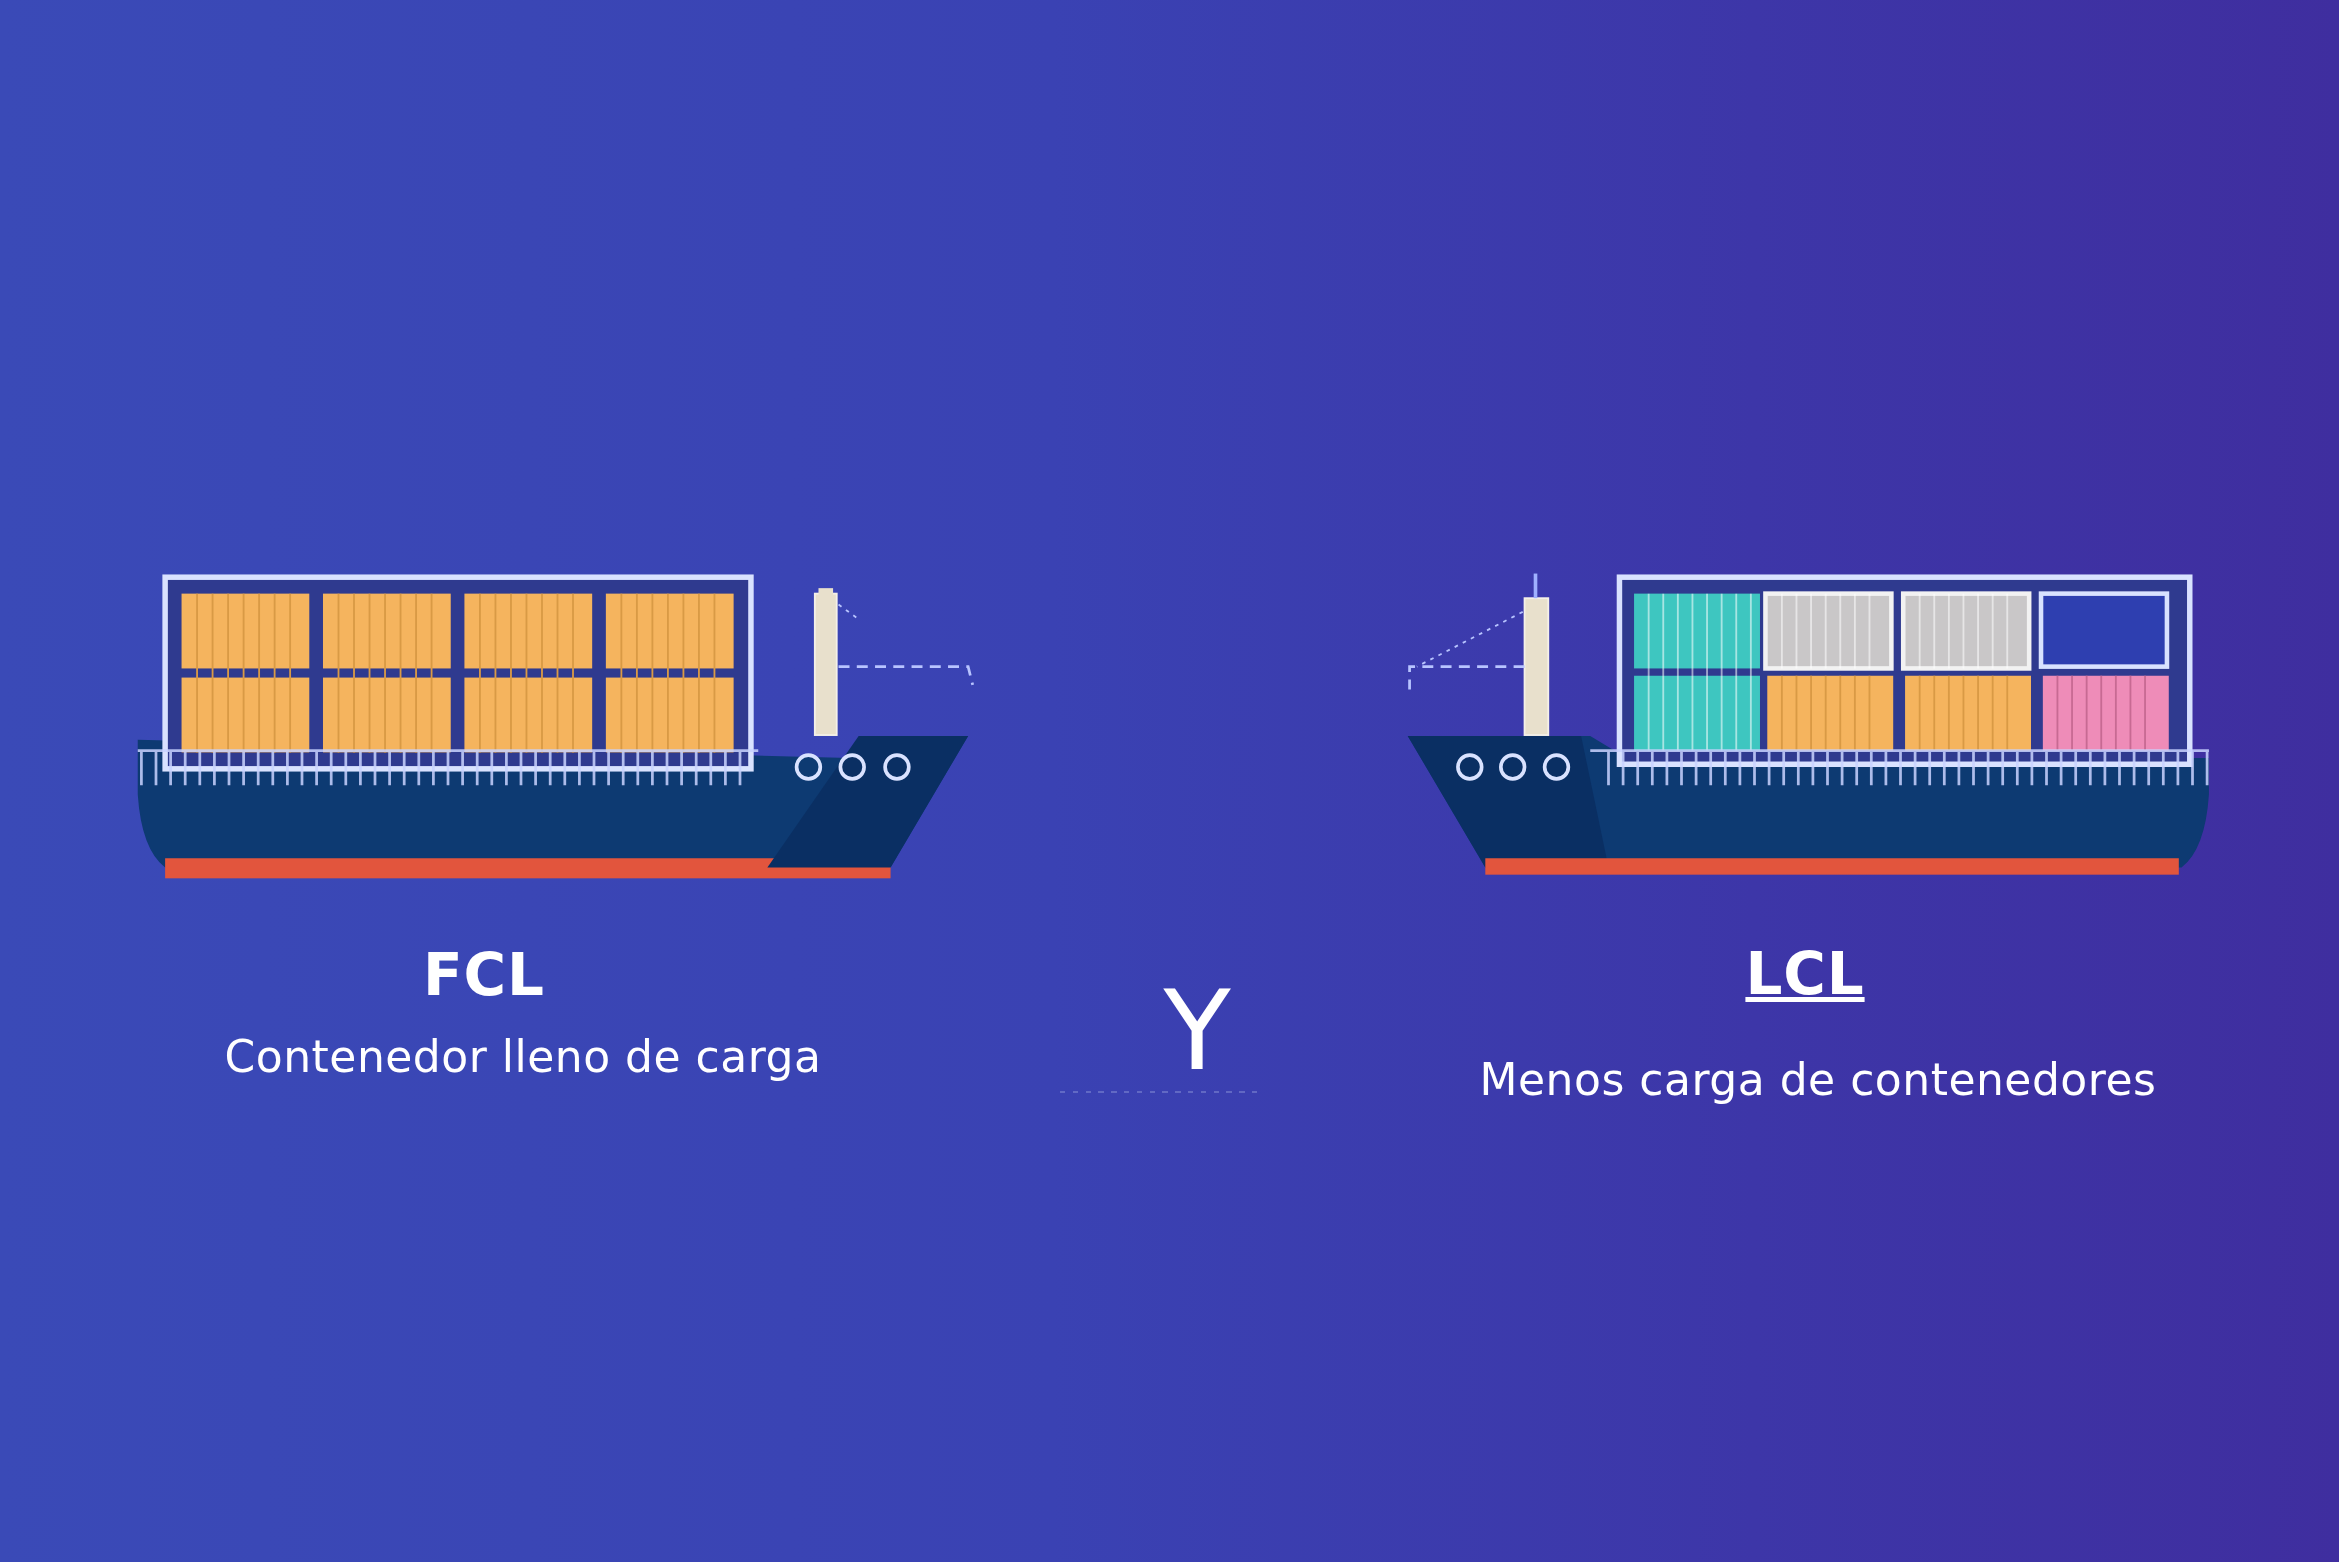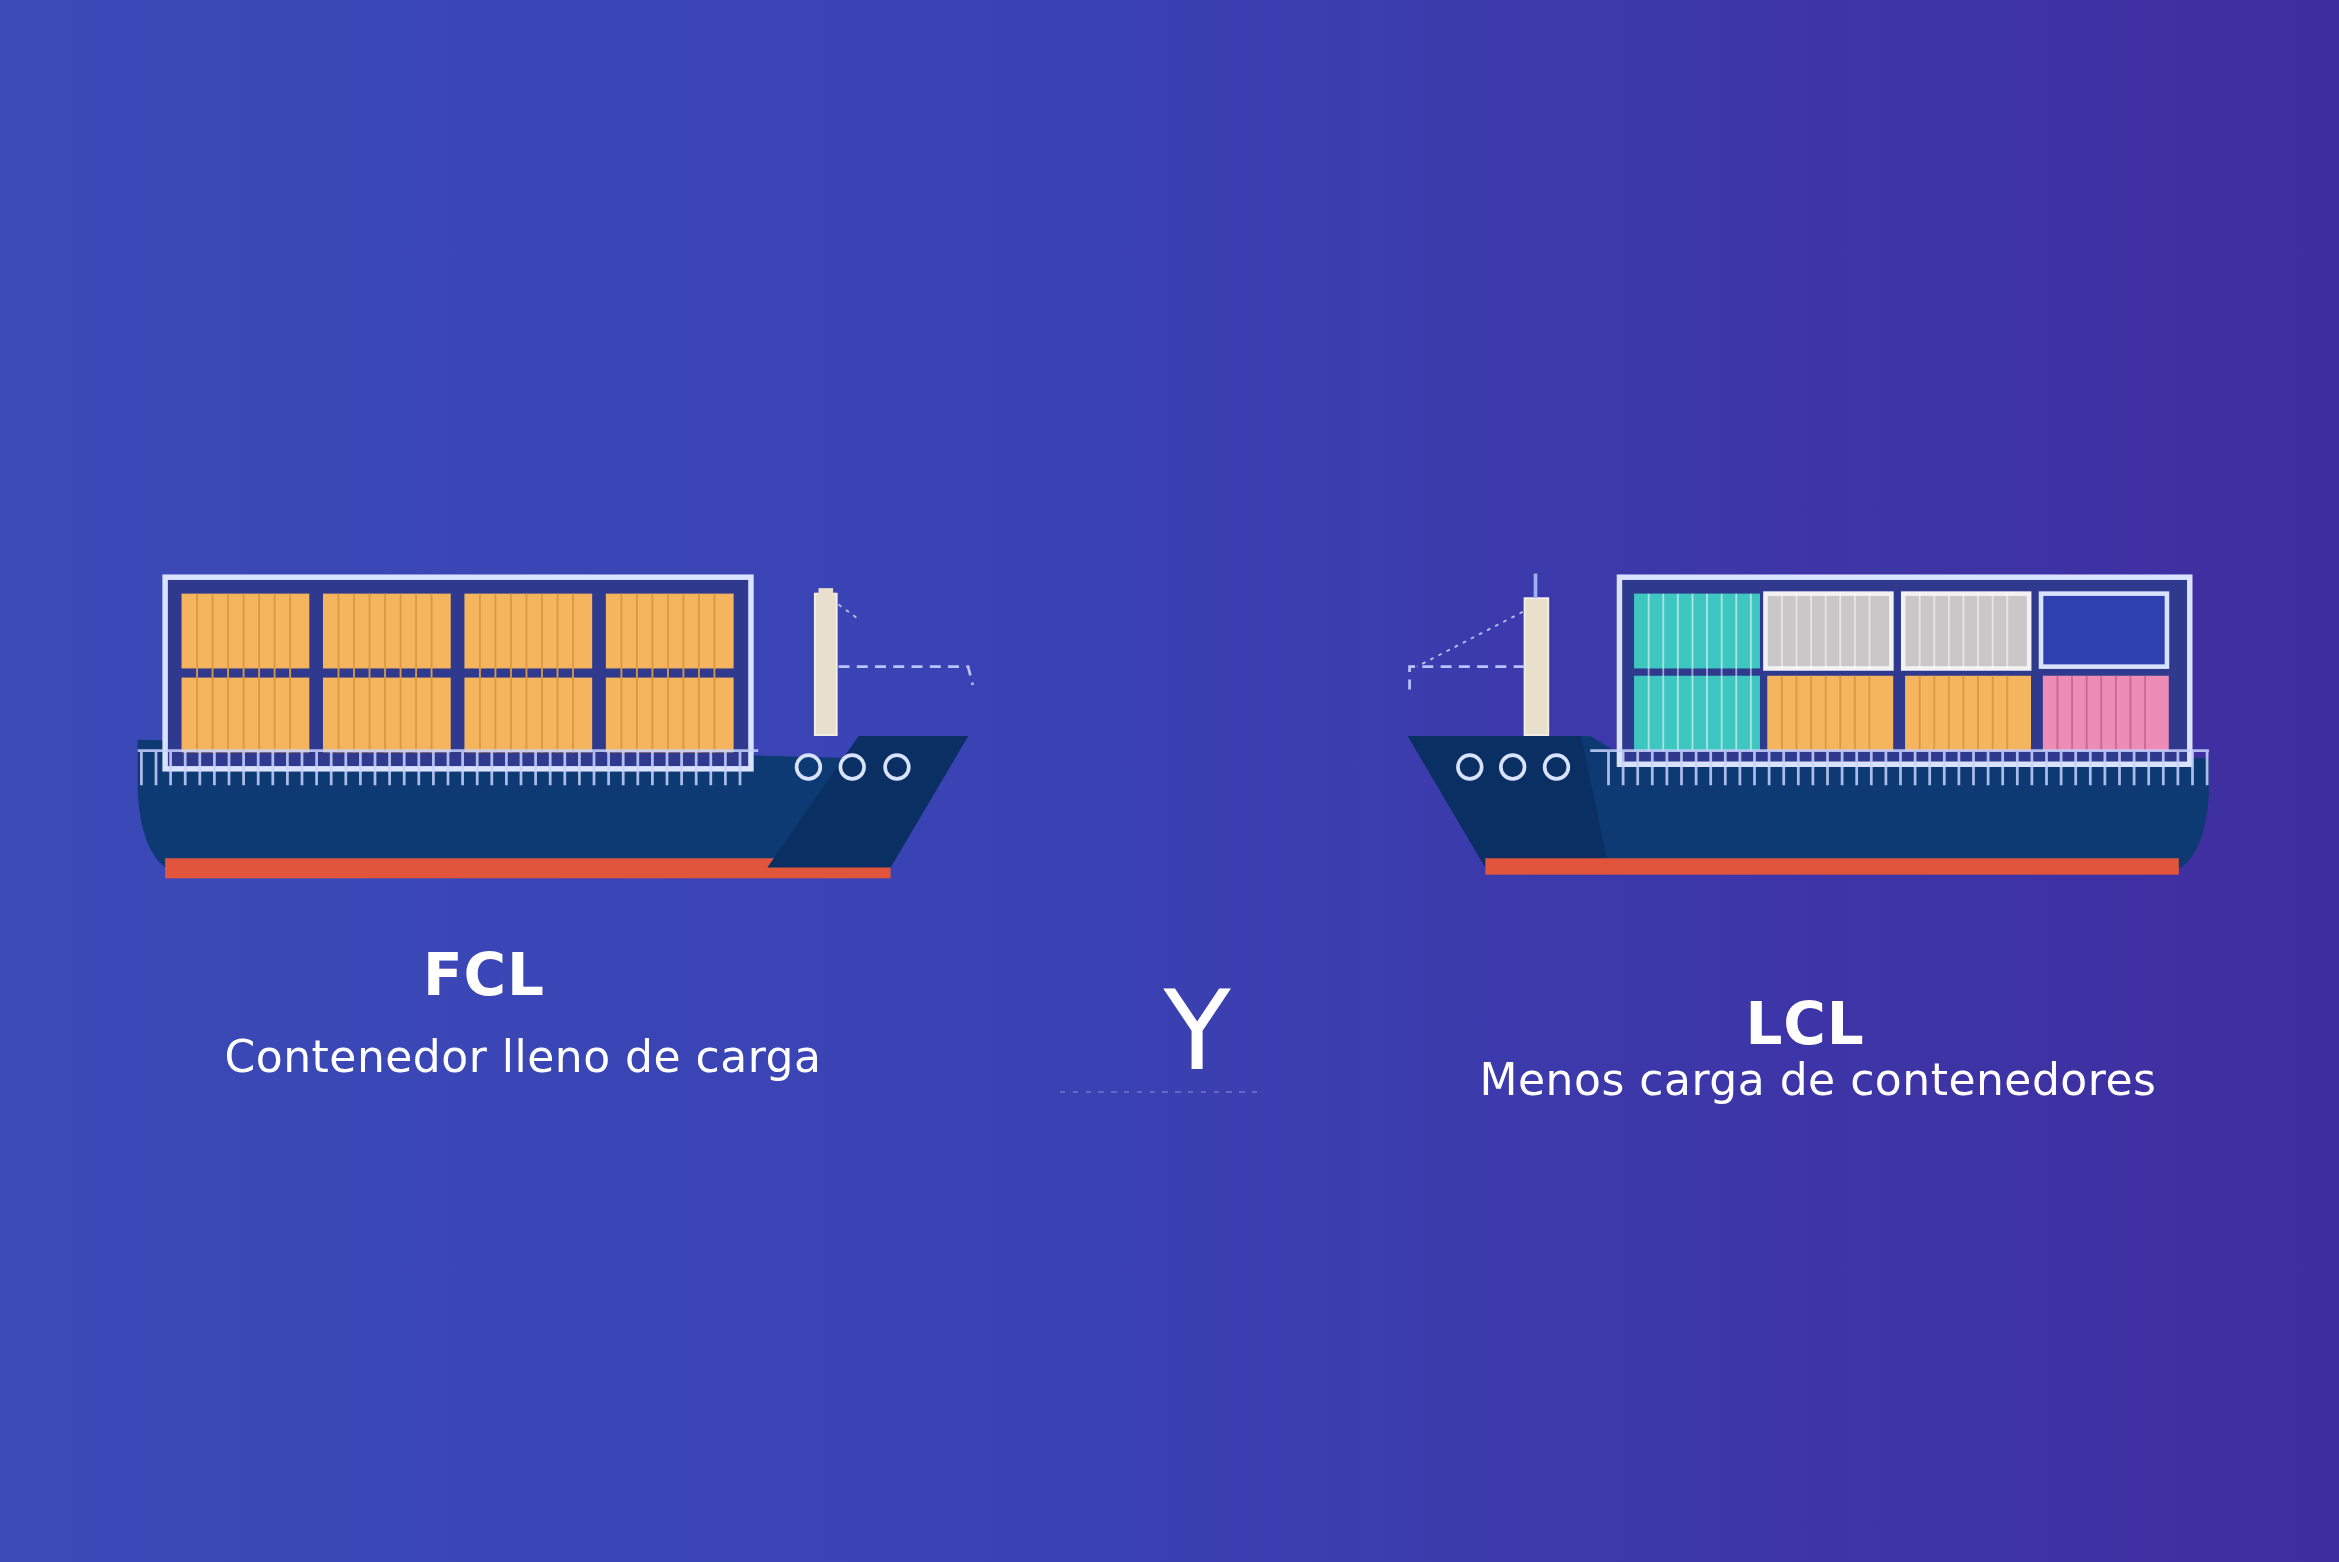--- a/index.html
+++ b/index.html
@@ -117,15 +117,15 @@
     <path d="M136 70 L20 130" stroke="#b8c4ff" stroke-width="2" stroke-dasharray="4 6" fill="none"></path>
   </svg>
 </div>
 
 <div class="label title" style="left:484px; top:941px;">FCL</div>
 <div class="label subtitle" style="left:523px; top:1031px;">Contenedor lleno de carga</div>
 
 <div class="label connector" style="left:1197px; top:967px;">Y</div>
 <div class="underline-dots"></div>
 
-<div class="label title" style="left:1805px; top:990px;">LCL</div>
+<div class="label title" style="left:1805px; top:940px;text-decoration:underline;">LCL</div>
 <div class="label subtitle" style="left:1818px; top:1054px;">Menos carga de contenedores</div>
 
 
 </body></html>

